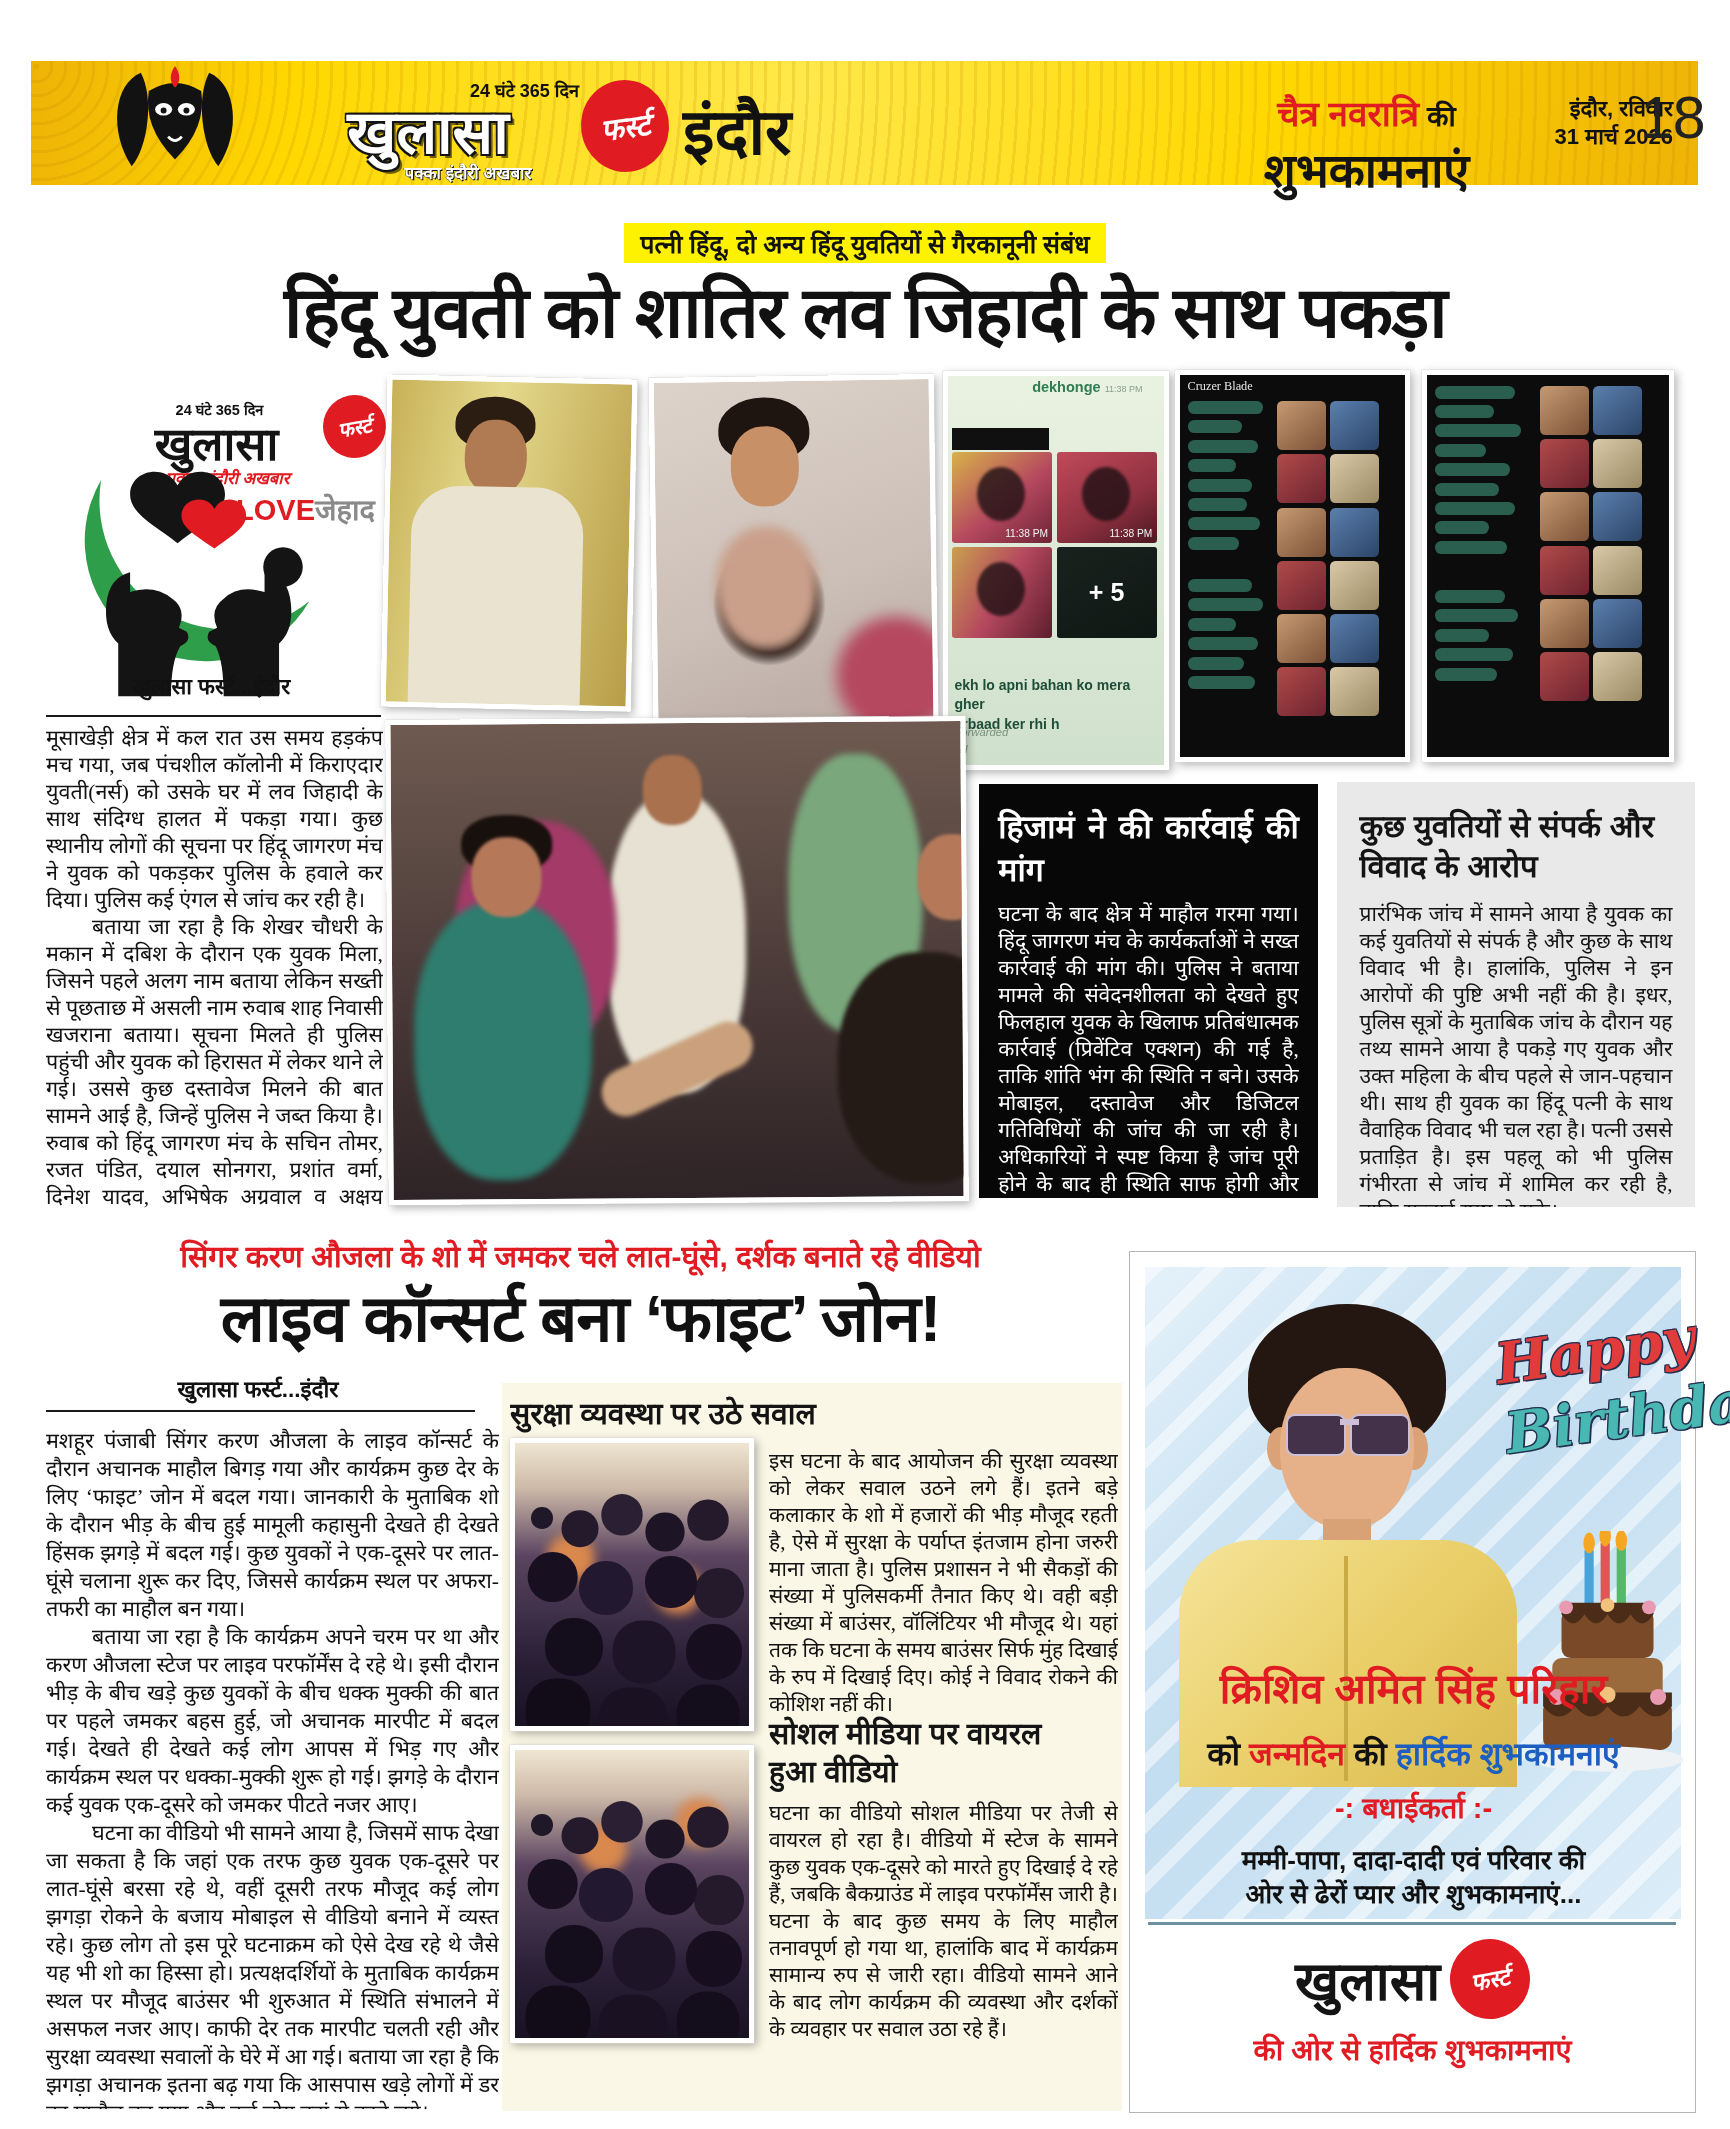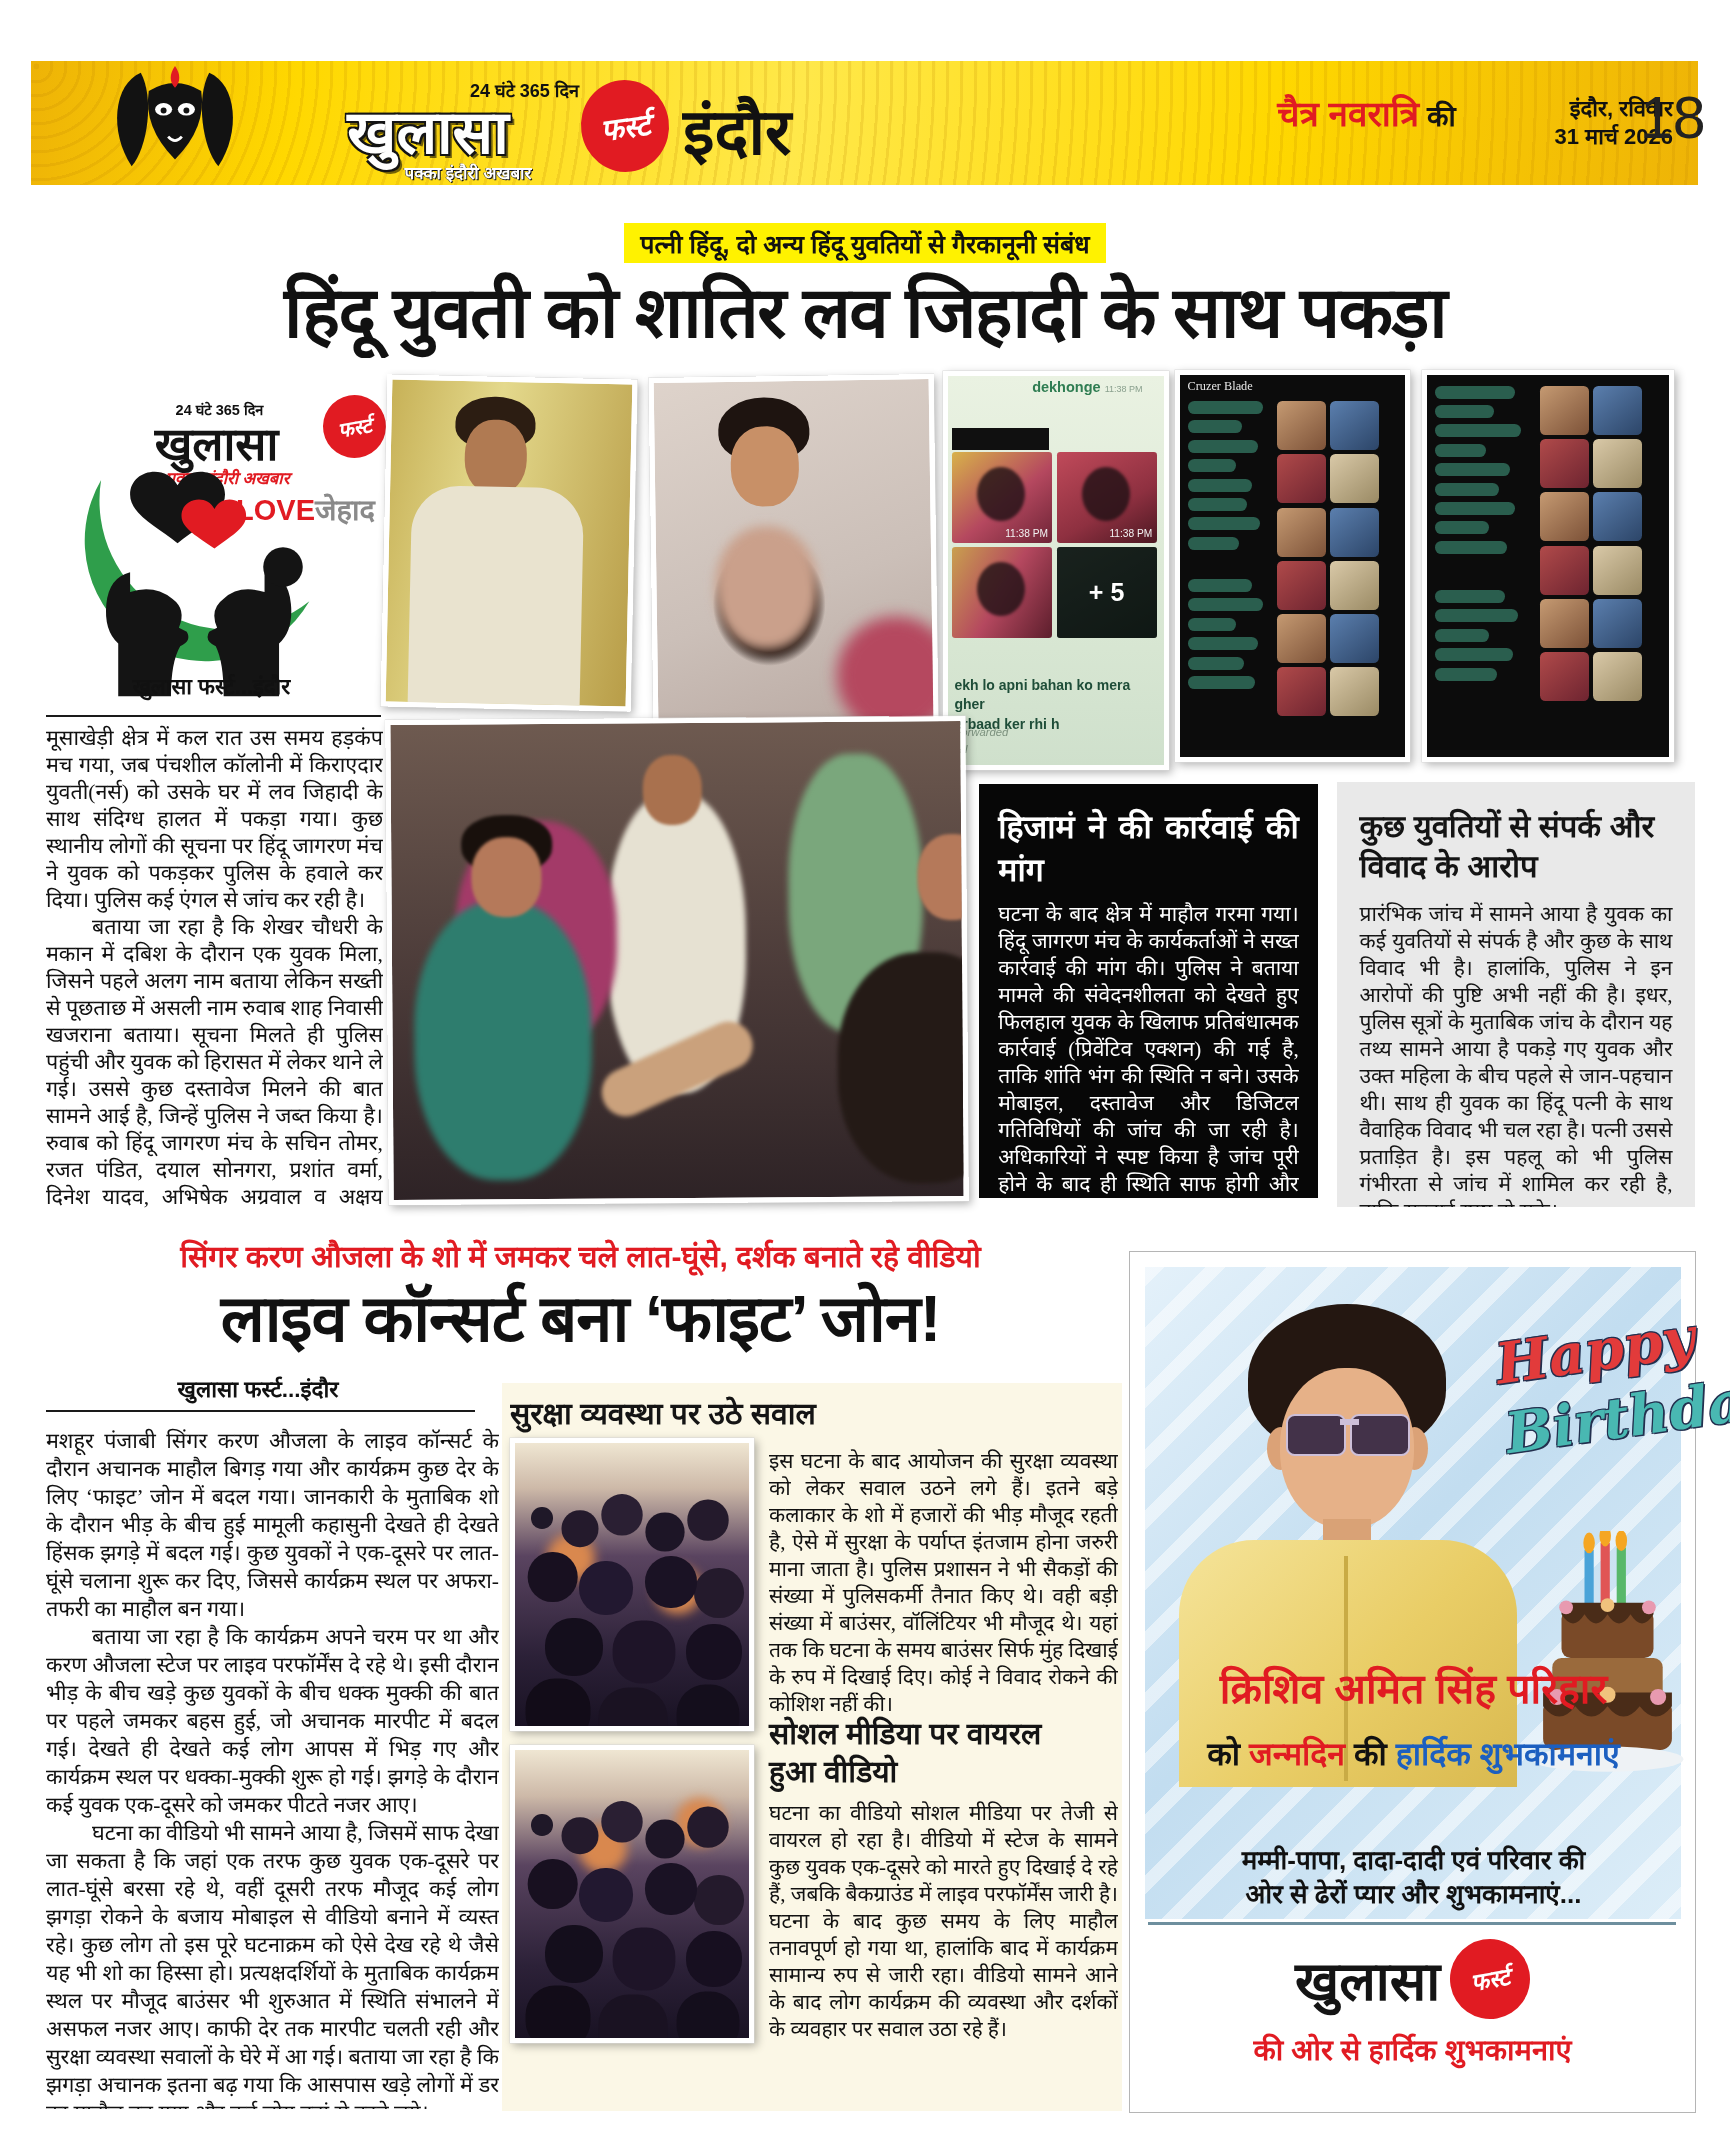--- a/index.html
+++ b/index.html
@@ -189,20 +189,21 @@
       <path d="M60 0 C55 7 55 14 60 19 C65 14 65 7 60 0 Z" fill="#e11b22"></path>
       <path d="M54 62 Q60 69 66 62" stroke="#fff" stroke-width="2.4" fill="none"></path>
     </svg>
     <div class="mh-tagline">24 घंटे 365 दिन</div>
     <div class="mh-logo">खुलासा</div>
     <div class="mh-logosub">पक्का इंदौरी अखबार</div>
     <div class="badge-oval mh-badge">फर्स्ट</div>
     <div class="mh-city">इंदौर</div>
     <div class="mh-greet">
       <div class="l1"><span>चैत्र नवरात्रि</span><span class="blk"> की</span></div>
+      <div class="l2">शुभकामनाएं</div>
     </div>
     <div class="mh-date">
       <div>इंदौर, रविवार</div>
       <div>31 मार्च 2026</div>
     </div>
     <div class="mh-page">18</div>
   </header>
 
   <div class="kicker1"><span>पत्नी हिंदू, दो अन्य हिंदू युवतियों से गैरकानूनी संबंध</span></div>
   <h1 class="headline1" style="margin:0;">हिंदू युवती को शातिर लव जिहादी के साथ पकड़ा</h1>
@@ -450,20 +451,21 @@
       <circle cx="26" cy="142" r="7" fill="#e89ab0"></circle>
         <circle cx="70" cy="140" r="7" fill="#f0c27d"></circle>
         <circle cx="114" cy="142" r="7" fill="#e89ab0"></circle>
       <ellipse cx="70" cy="196" rx="66" ry="11" fill="#eef2f5"></ellipse>
     </svg>
 
     <div class="ad-name">क्रिशिव अमित सिंह परिहार</div>
     <div class="ad-wish">
       <span>को </span><span class="red">जन्मदिन </span><span>की </span><span class="blue">हार्दिक शुभकामनाएं</span>
     </div>
+    <div class="ad-badhai">-: बधाईकर्ता :-</div>
     <div class="ad-from" style="top:589px;">मम्मी-पापा, दादा-दादी एवं परिवार की</div>
     <div class="ad-from" style="top:623px;">ओर से ढेरों प्यार और शुभकामनाएं...</div>
     <div class="ad-div"></div>
     <div class="ad-logo">
       <span class="txt">खुलासा</span>
       <span class="ad-badge">फर्स्ट</span>
     </div>
     <div class="ad-footer">की ओर से हार्दिक शुभकामनाएं</div>
   </aside>
 

